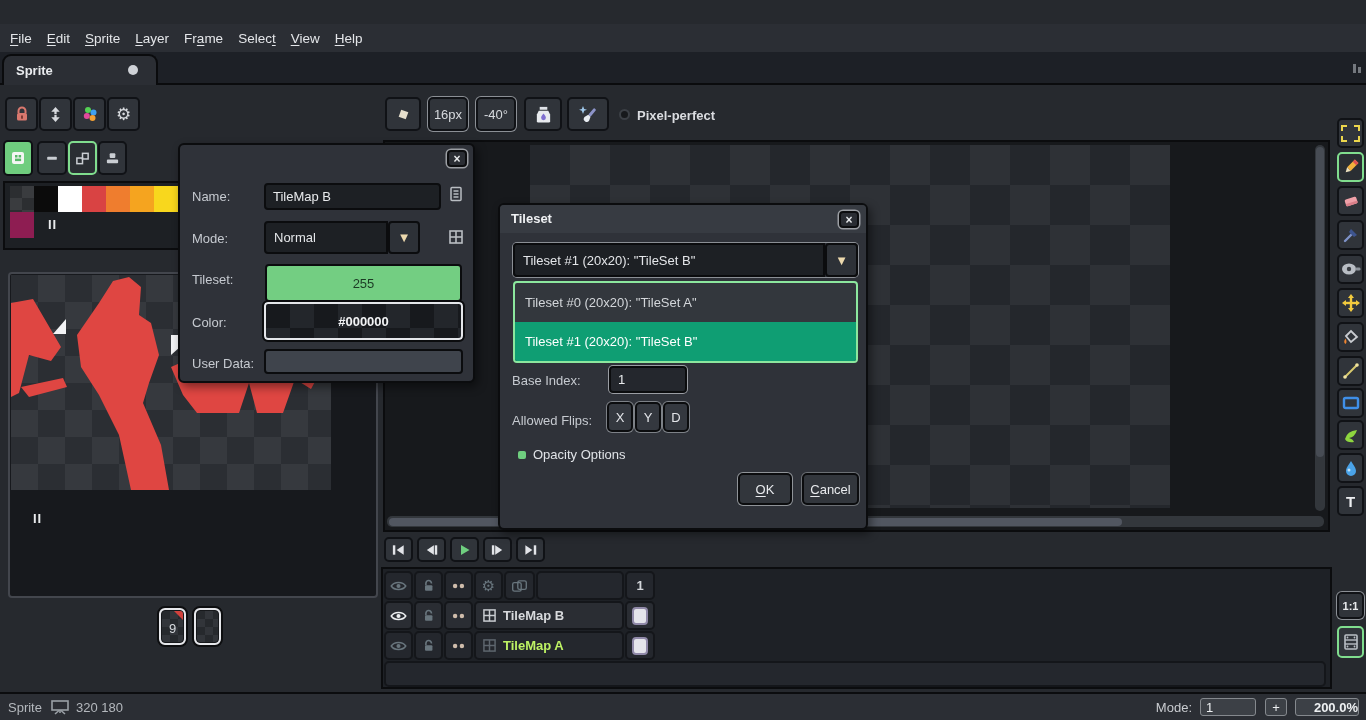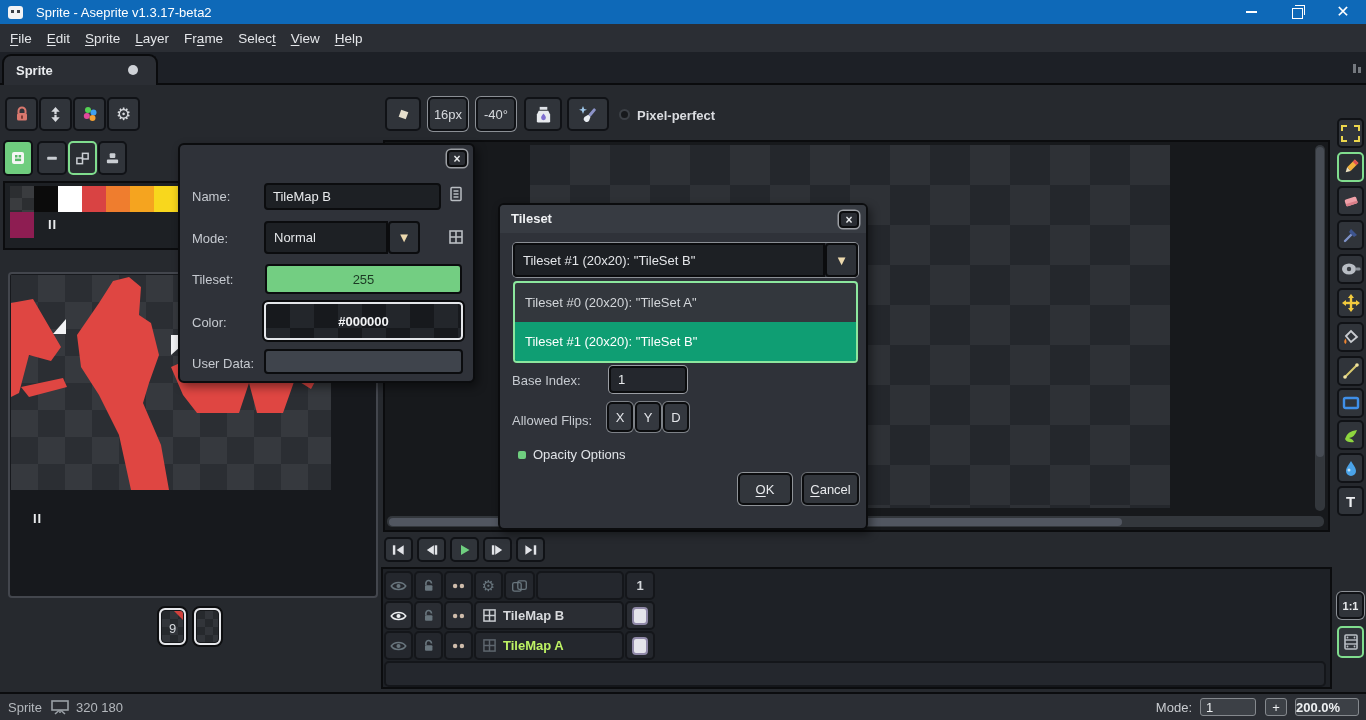--- a/index.html
+++ b/index.html
@@ -134,35 +134,20 @@
   .statusbar{position:absolute;left:0;top:692px;width:1366px;height:28px;background:#2b2e34;border-top:2px solid #0b0c0e;
              box-sizing:border-box;display:flex;align-items:center;color:#b4b8bd;}
   .sb-box{background:#3c4046;border:1px solid #85898e;border-radius:3px;height:18px;box-sizing:border-box;
           display:flex;align-items:center;color:#eef0f2;}
 </style>
 </head>
 <body>
 
 <div class="app">
 
-  <div class="titlebar">
-    <div class="app-logo"></div>
-    <span class="title-text">Sprite - Aseprite v1.3.17-beta2</span>
-    <div class="win-controls">
-      <div class="win-btn">
-          <span class="min-glyph"></span>
-        </div>
-      <div class="win-btn">
-          <span class="restore-glyph"></span>
-        </div>
-      <div class="win-btn">
-          <span class="close-glyph">✕</span>
-        </div>
-    </div>
-  </div>
 
   <div class="menubar">
       <span class="menu-item"><u>F</u>ile</span>
       <span class="menu-item"><u>E</u>dit</span>
       <span class="menu-item"><u>S</u>prite</span>
       <span class="menu-item"><u>L</u>ayer</span>
       <span class="menu-item">Fr<u>a</u>me</span>
       <span class="menu-item">Selec<u>t</u></span>
       <span class="menu-item"><u>V</u>iew</span>
       <span class="menu-item"><u>H</u>elp</span>
@@ -561,21 +546,21 @@
     </div>
     <div class="abs" style="left:269px;top:85px;color:#b9bdc2">
       <svg width="14" height="14" viewBox="0 0 14 14" fill="none" stroke="currentColor" stroke-width="1.6">
           <rect x="1" y="1" width="12" height="12"></rect>
           <line x1="7" y1="1" x2="7" y2="13"></line>
           <line x1="1" y1="7" x2="13" y2="7"></line>
         </svg>
     </div>
 
     <span class="dlg-label" style="left:12px;top:127px">Tileset:</span>
-    <div class="abs" style="left:85px;top:119px;width:197px;height:30px;background:#73ce82;border:2px solid #0b0c0e;border-radius:4px;box-sizing:border-box;display:flex;align-items:center;justify-content:center;color:#1c3a24">
+    <div class="abs" style="left:85px;top:119px;width:197px;height:38px;background:#73ce82;border:2px solid #0b0c0e;border-radius:4px;box-sizing:border-box;display:flex;align-items:center;justify-content:center;color:#1c3a24">
       <span>255</span>
     </div>
 
     <span class="dlg-label" style="left:12px;top:170px">Color:</span>
     <div class="abs checker-field" style="left:84px;top:157px;width:199px;height:38px;border:2px solid #e4e6ea;outline:2px solid #0b0c0e;border-radius:4px;box-sizing:border-box;display:flex;align-items:center;justify-content:center;font-weight:bold;color:#f2f3f5">
       <span>#000000</span>
     </div>
 
     <span class="dlg-label" style="left:12px;top:211px">User Data:</span>
     <input class="input abs" style="left: 84px; top: 204px; width: 199px; height: 25px; background: rgb(63, 68, 76);" value="">
@@ -632,17 +617,17 @@
         <line x1="5" y1="15" x2="9" y2="11.5"></line>
         <line x1="15" y1="15" x2="11" y2="11.5"></line>
       </svg>
     <span style="margin-left:6px">320 180</span>
 
     <span style="margin-left:auto;color:#c9ccd0">Mode:</span>
     <input class="sb-box" style="margin-left: 8px; width: 56px; padding-left: 5px; border: 1px solid rgb(133, 137, 142); background: rgb(60, 64, 70); color: rgb(238, 240, 242); font-family: &quot;Liberation Sans&quot;, sans-serif; font-size: 13px; outline: none;" value="1">
     <div class="sb-box" style="margin-left:9px;width:22px;justify-content:center">
       <span>+</span>
     </div>
-    <div class="sb-box" style="margin-left:8px;margin-right:7px;width:64px;justify-content:flex-start;font-weight:bold">
+    <div class="sb-box" style="margin-left:8px;margin-right:7px;width:64px;justify-content:flex-end;font-weight:bold">
       <span>200.0%</span>
     </div>
   </div>
 </div>
 
 </body></html>

